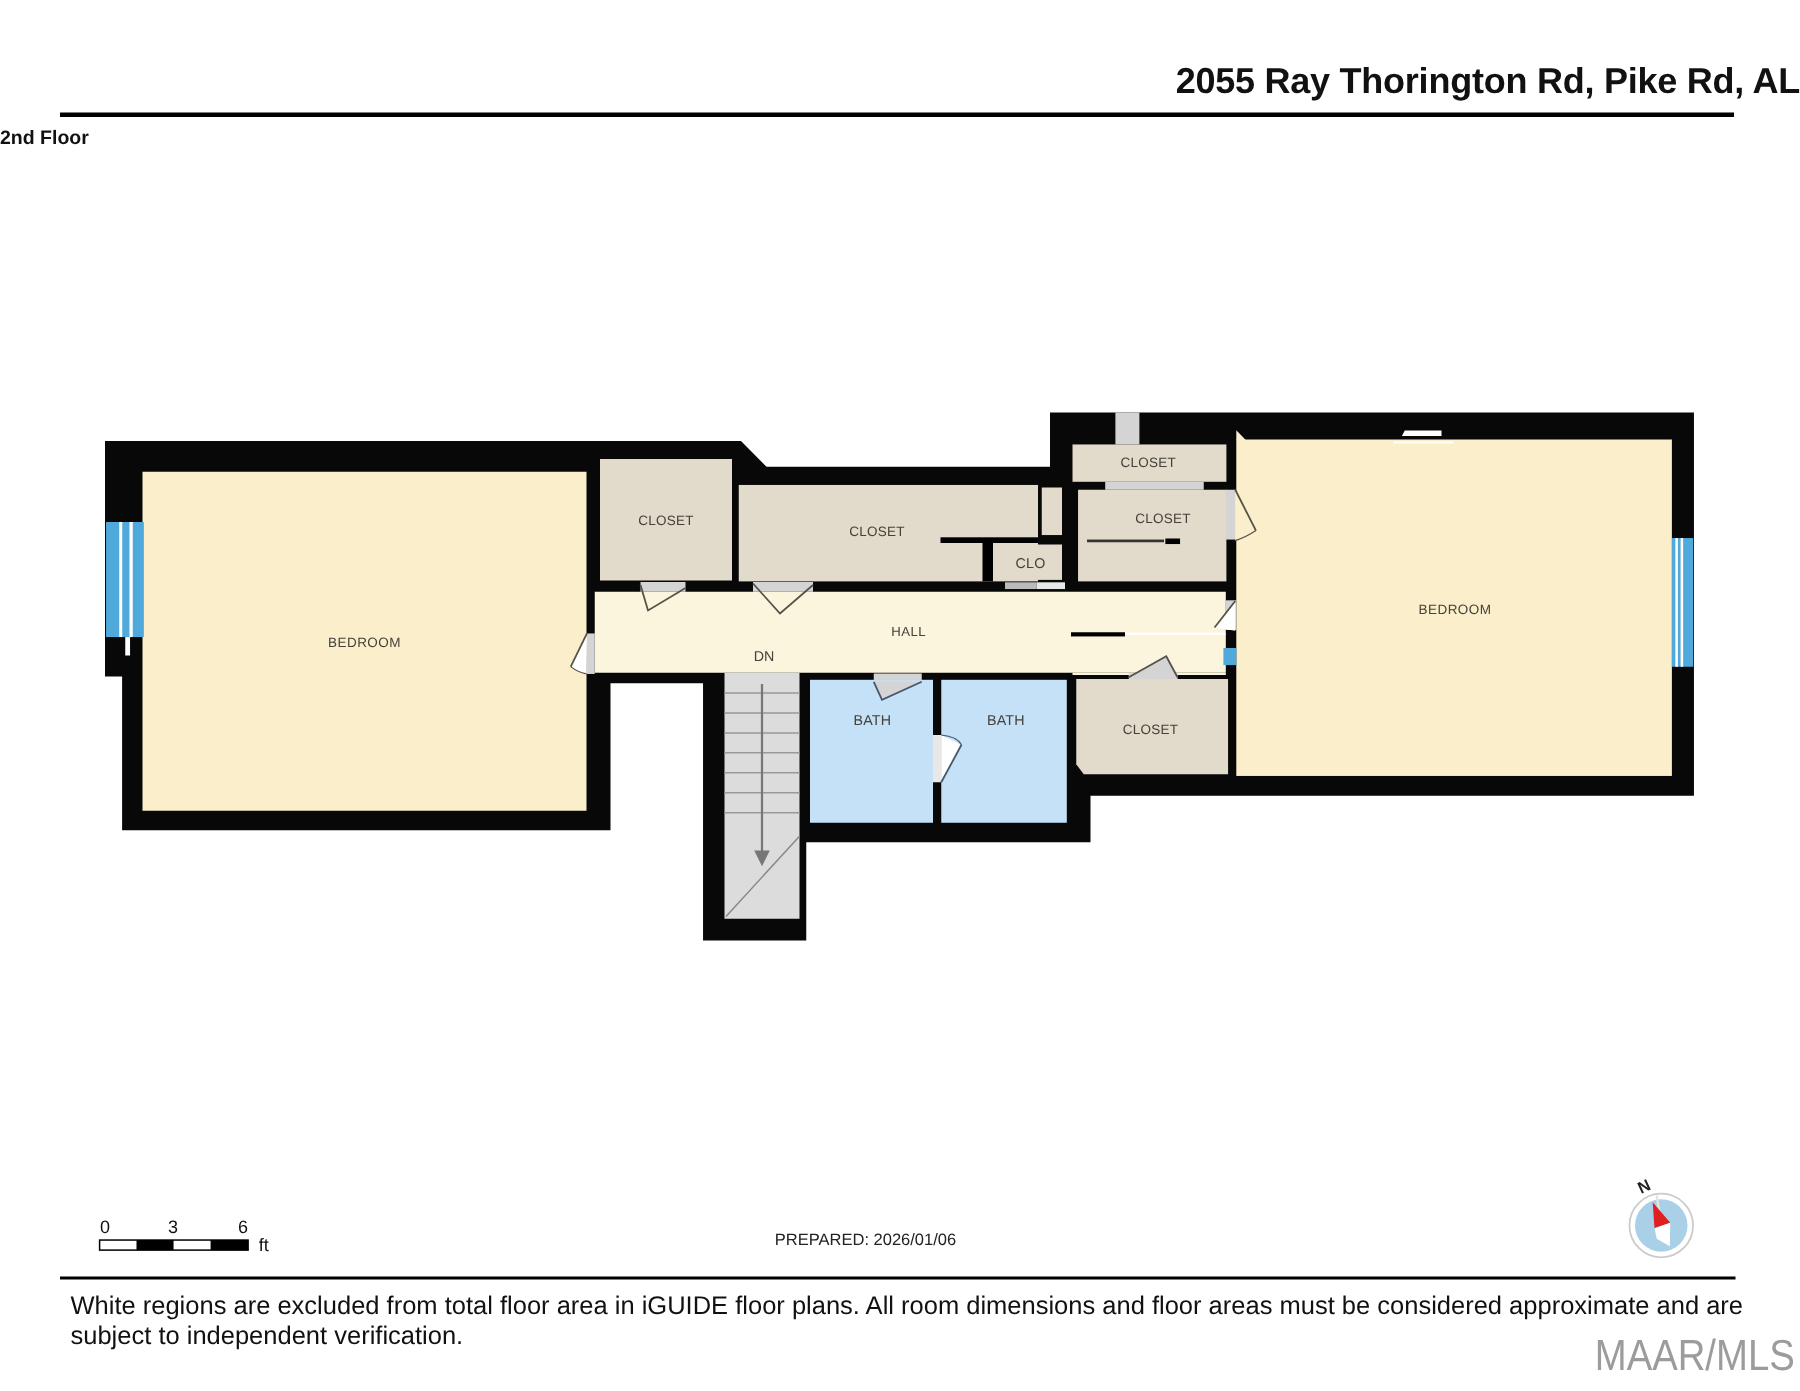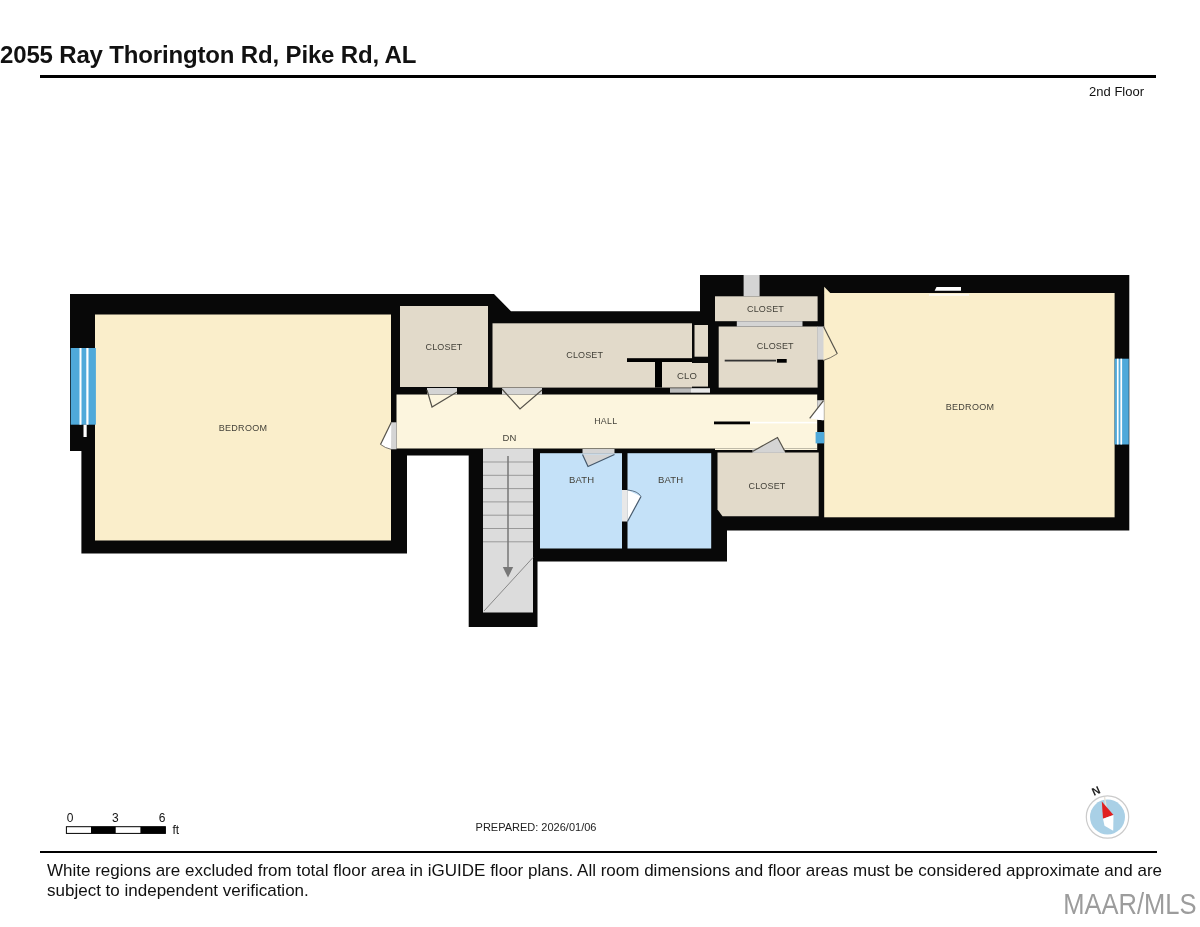--- a/index.html
+++ b/index.html
@@ -1,20 +1,20 @@
 <!DOCTYPE html>
 <html><head>
 <meta charset="utf-8">
 <style>
   html,body{margin:0;padding:0;background:#ffffff;width:1200px;height:927px;overflow:hidden;}
   body{font-family:"Liberation Sans", sans-serif;position:relative;}
-  .title{position:absolute;left:0;top:41px;width:1200px;text-align:left;font-size:24px;font-weight:bold;color:#111;letter-spacing:-0.16px;}
+  .title{position:absolute;left:0;top:41px;width:1200px;text-align:right;font-size:24px;font-weight:bold;color:#111;letter-spacing:-0.16px;}
   .hr1{position:absolute;left:40px;top:75.3px;width:1116px;height:2.6px;background:#000;}
-  .floor{position:absolute;left:0;top:84px;width:1144px;text-align:right;font-size:13px;font-weight:normal;color:#111;}
-  .prep{position:absolute;left:0;top:821px;width:1072px;text-align:center;font-size:11px;color:#222;}
+  .floor{position:absolute;left:0;top:84px;width:1144px;text-align:left;font-size:13px;font-weight:bold;color:#111;}
+  .prep{position:absolute;left:0;top:821px;width:1072px;text-align:center;font-size:11px;color:#222;padding-left:41px;}
   .hr2{position:absolute;left:40px;top:851px;width:1117px;height:2px;background:#000;}
   .disc{position:absolute;left:47px;top:861px;font-size:17px;color:#111;}
   .mls{position:absolute;right:4px;top:888px;font-size:29px;color:#9c9c9c;letter-spacing:0;transform:scaleX(0.88);transform-origin:100% 50%;}
 </style>
 </head>
 <body>
 <div class="title">2055 Ray Thorington Rd, Pike Rd, AL</div>
 <div class="hr1"></div>
 <div class="floor">2nd Floor</div>
 

